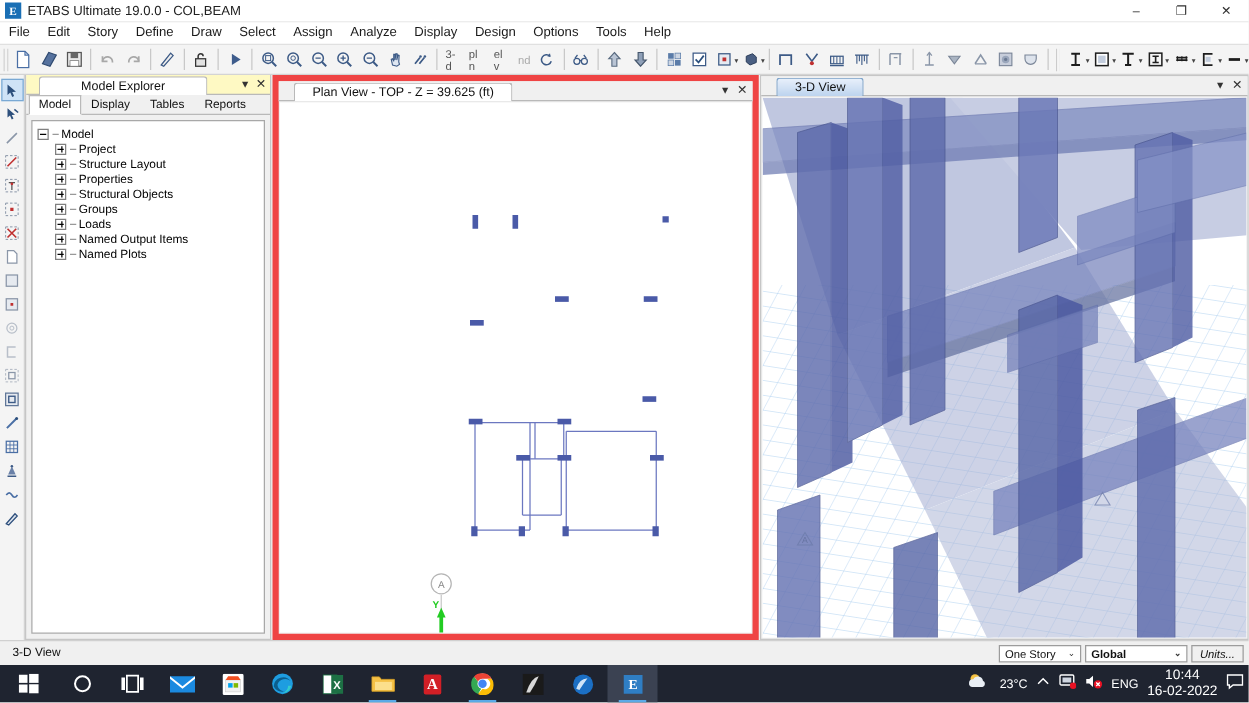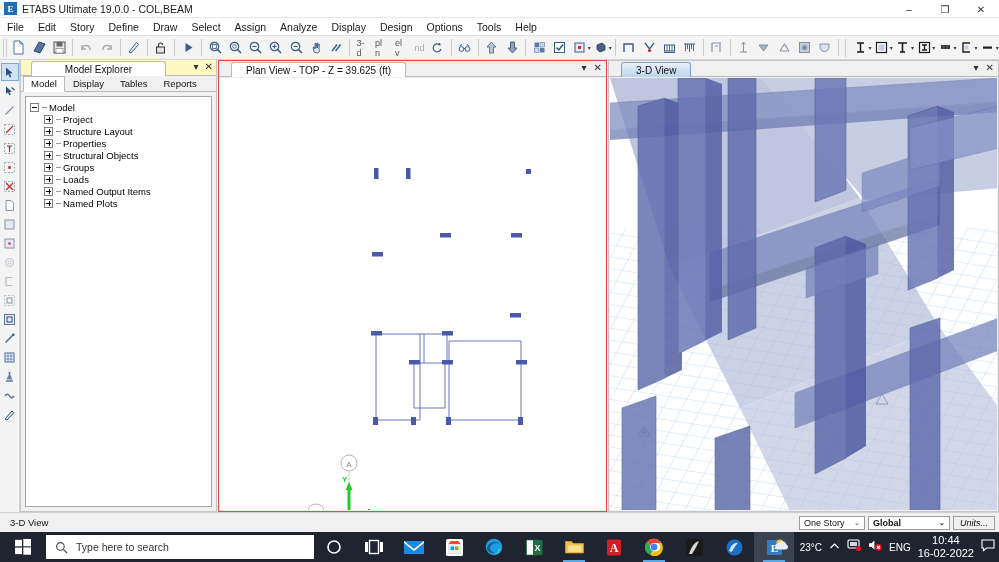--- a/index.html
+++ b/index.html
@@ -26,21 +26,21 @@
   .title-text { font-size:10.5px; color:#202020; }
   .win-btns { position:absolute; right:0; top:0; height:18px; display:flex; }
   .win-btn {
     width:36px; height:18px; display:flex; align-items:center; justify-content:center;
     font-size:10px; color:#303030;
   }
 
   
   .menubar {
     position:absolute; left:0; top:18px; width:999px; height:18px;
-    background:#ffffff; display:flex; align-items:center;
+    background:#ffffff; display:flex; 
     border-bottom:1px solid #e0e0e0;
   }
   .menu-item {
     font-size:10.5px; color:#1a1a1a; padding:2px 7px; cursor:default;
   }
 
   
   .toolbar {
     position:absolute; left:0; top:36px; width:999px; height:24px;
     background:#f4f4f4; border-bottom:1px solid #d4d4d4;
@@ -117,21 +117,21 @@
     content:''; position:absolute; left:1px; top:3.5px; width:5px; height:1px; background:#000;
   }
   .tree-box.plus::after {
     content:''; position:absolute; left:3.5px; top:1px; width:1px; height:5px; background:#000;
   }
   .tree-dash { width:5px; height:1px; background:#999; margin-right:2px; flex:none; }
 
   
   .pane-plan {
     position:absolute; left:218px; top:60px; width:389px; height:452px;
-    background:#f0f0f0; border:1px solid #ef4444;
+    background:#f0f0f0; border:5px solid #ef4444;
   }
   .pane-3d {
     position:absolute; left:608px; top:60px; width:391px; height:452px;
     background:#f0f0f0; border:1px solid #c6c6c6;
   }
   .pane-tabrow { position:relative; height:16px; background:#f0f0f0; border-bottom:1px solid #b9b9b9; }
   .pane-tab {
     position:absolute; left:12px; top:1px; height:15px; padding:0 14px;
     border:1px solid #b9b9b9; border-bottom:none; border-radius:3px 3px 0 0;
     display:flex; align-items:center; font-size:10px; color:#111; background:#fff;
@@ -838,27 +838,20 @@
   </div>
 
   <div class="taskbar">
     <div class="tb-start">
       <svg width="16" height="16" viewBox="0 0 16 16">
           <rect x="0" y="0.8" width="7" height="6.5" fill="#fff"></rect>
           <rect x="8.3" y="0" width="7.7" height="7.3" fill="#fff"></rect>
           <rect x="0" y="8.6" width="7" height="6.5" fill="#fff"></rect>
           <rect x="8.3" y="8.4" width="7.7" height="7.3" fill="#fff"></rect>
         </svg>
-    </div>
-    <div class="search-box">
-      <svg width="13" height="13" viewBox="0 0 13 13">
-          <circle cx="5.4" cy="5.4" r="3.8" fill="none" stroke="#444" stroke-width="1.1"></circle>
-          <path d="M8.3 8.3 L12 12" stroke="#444" stroke-width="1.2"></path>
-        </svg>
-      <span class="ph">Type here to search</span>
     </div>
     <div class="tb-icon">
       <svg width="16" height="16" viewBox="0 0 16 16">
           <circle cx="8" cy="8" r="6" fill="none" stroke="#fff" stroke-width="1.6"></circle>
         </svg>
     </div>
     <div class="tb-icon">
       <svg width="18" height="16" viewBox="0 0 18 16">
           <rect x="0" y="3" width="3" height="10" fill="#fff"></rect>
           <rect x="4.5" y="1.5" width="9" height="13" fill="none" stroke="#fff" stroke-width="1.4"></rect>

